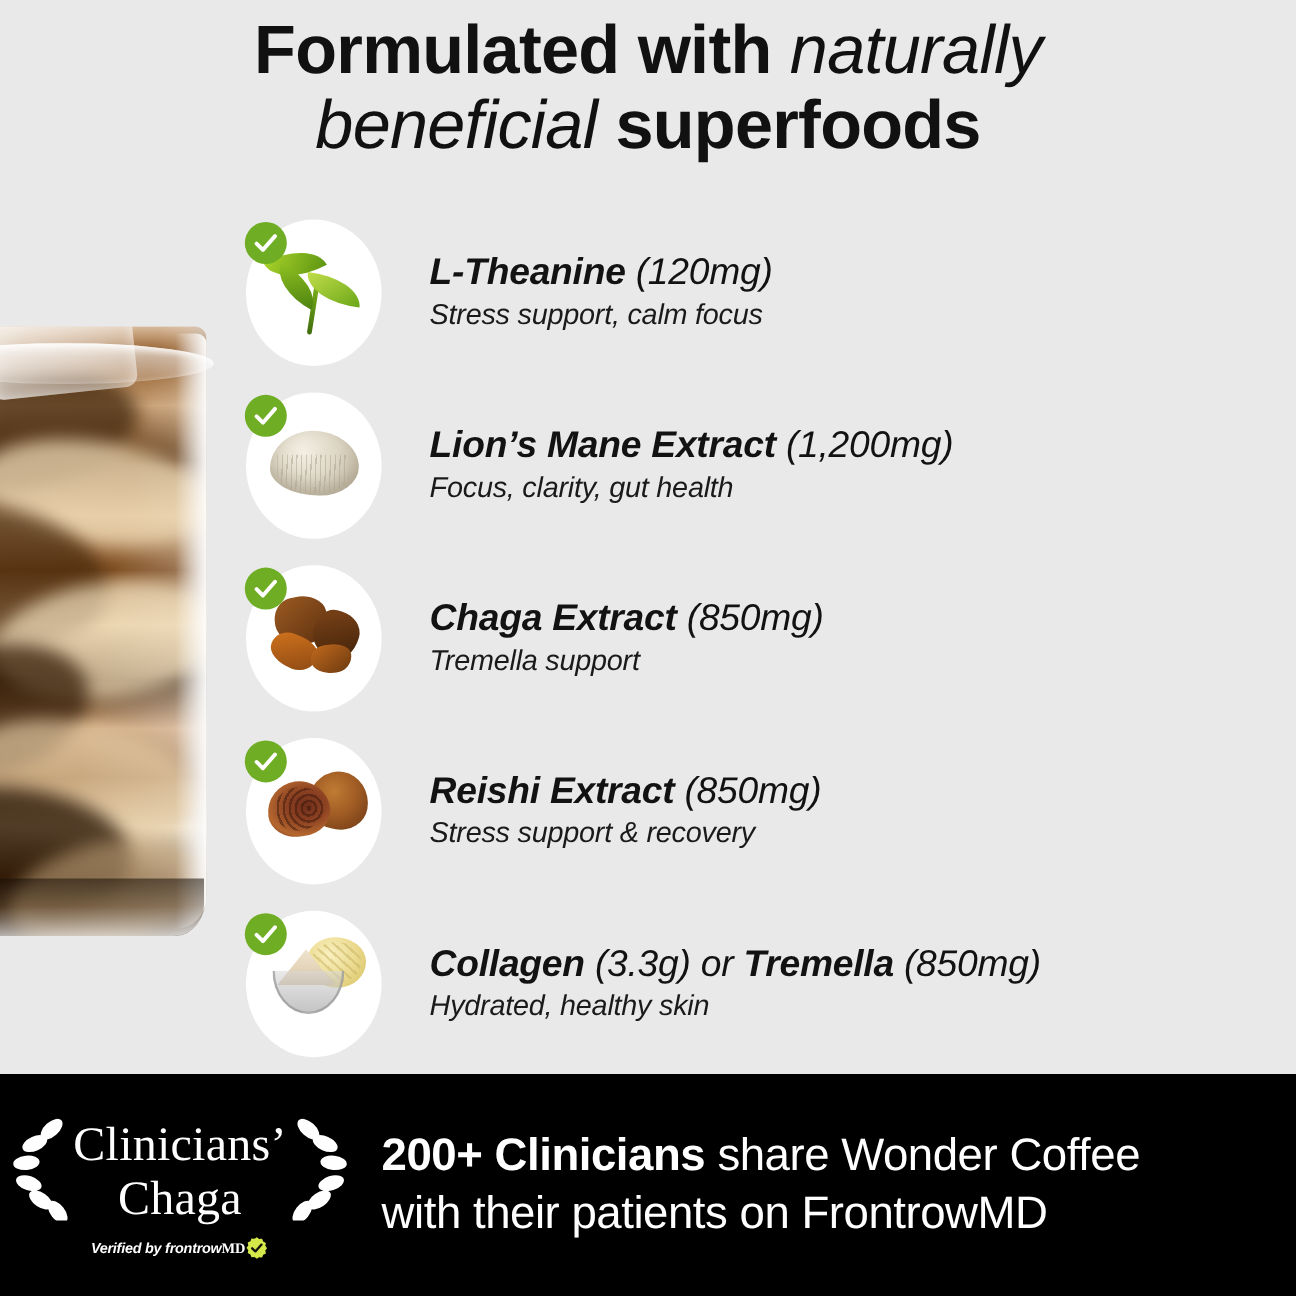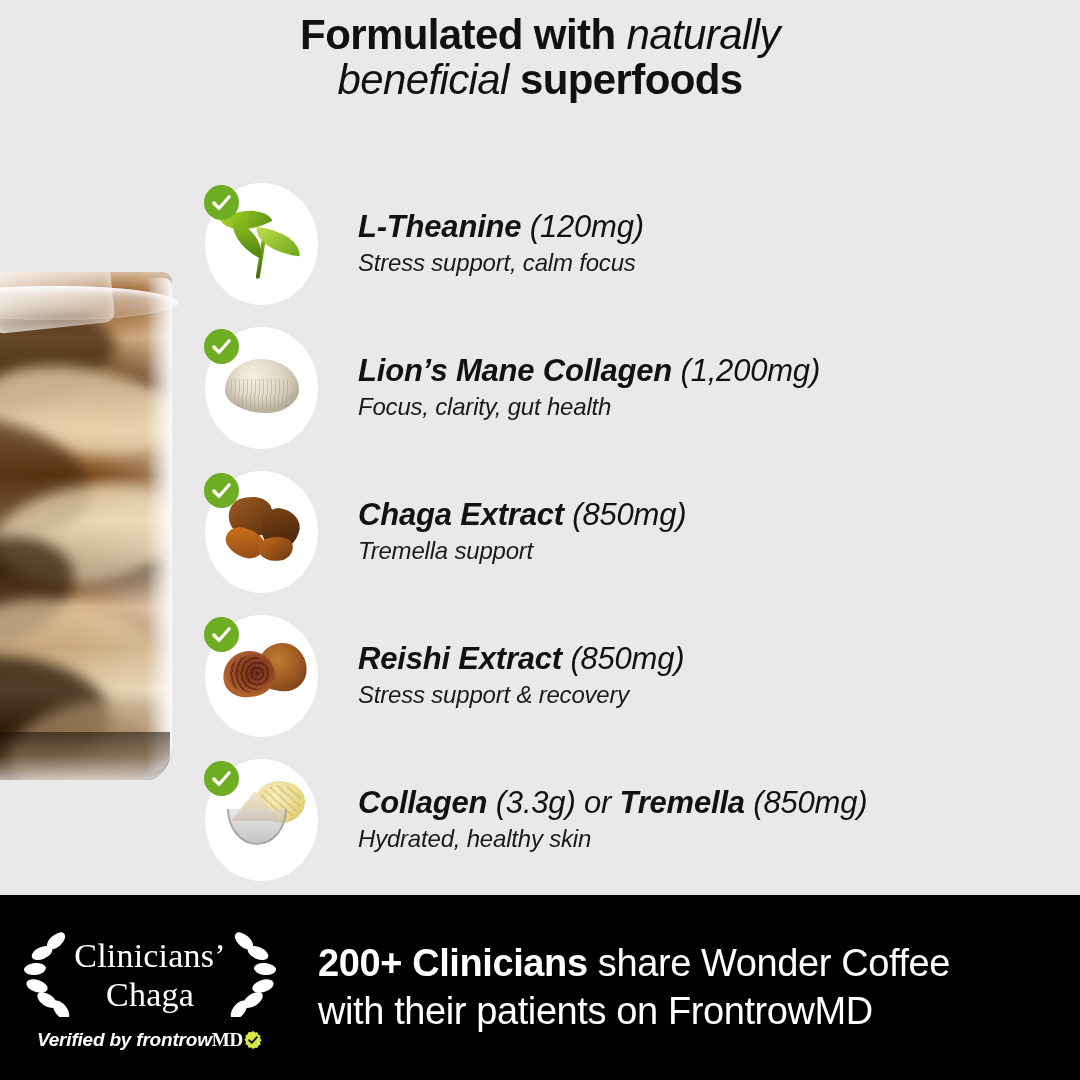--- a/index.html
+++ b/index.html
@@ -22,21 +22,21 @@
     overflow: hidden;
   }
 
   
   .headline {
     position: absolute;
     top: 12px;
     left: 0;
     width: 1080px;
     text-align: center;
-    font-size: 42px;
+    font-size: 57px;
     line-height: 1.08;
     letter-spacing: -0.6px;
     color: #111111;
     font-weight: 700;
     z-index: 6;
     padding: 0 40px;
     box-sizing: border-box;
   }
   .headline .it {
     font-style: italic;
@@ -287,29 +287,29 @@
     position: relative;
     width: 300px;
     flex: 0 0 300px;
     text-align: center;
     color: #ffffff;
     padding-top: 6px;
   }
   .badge-row { position: relative; display: flex; align-items: center; justify-content: center; }
   .badge-title {
     font-family: "Liberation Serif", serif;
-    font-size: 34px;
+    font-size: 40px;
     line-height: 1.12;
     letter-spacing: 0.2px;
     color: #ffffff;
     text-align: center;
   }
   .verified {
     margin-top: 8px;
-    font-size: 19px;
+    font-size: 12px;
     font-style: italic;
     font-weight: 700;
     letter-spacing: -0.2px;
     color: #ffffff;
     display: flex;
     align-items: center;
     justify-content: center;
     gap: 0;
   }
   .verified .md { font-family: "Liberation Serif", serif; font-style: normal; font-weight: 700; }
@@ -389,21 +389,21 @@
             <div class="lion"></div>
           </div>
         </div>
         <div class="check">
           <svg width="23" height="23" viewBox="0 0 24 24">
               <path d="M4 12.5 L9.5 18 L20 6" fill="none" stroke="#ffffff" stroke-width="3.4" stroke-linecap="round" stroke-linejoin="round"></path>
             </svg>
         </div>
       </div>
       <div class="txt">
-        <div class="name"><b>Lion’s Mane Collagen</b> <span>(1,200mg)</span></div>
+        <div class="name"><b>Lion’s Mane Extract</b> <span>(1,200mg)</span></div>
         <div class="desc">Focus, clarity, gut health</div>
       </div>
     </div>
 
     <div class="row">
       <div class="icon-wrap">
         <div class="icon-circle">
           <div class="art">
             <div class="chaga ch1"></div>
             <div class="chaga ch2"></div>

